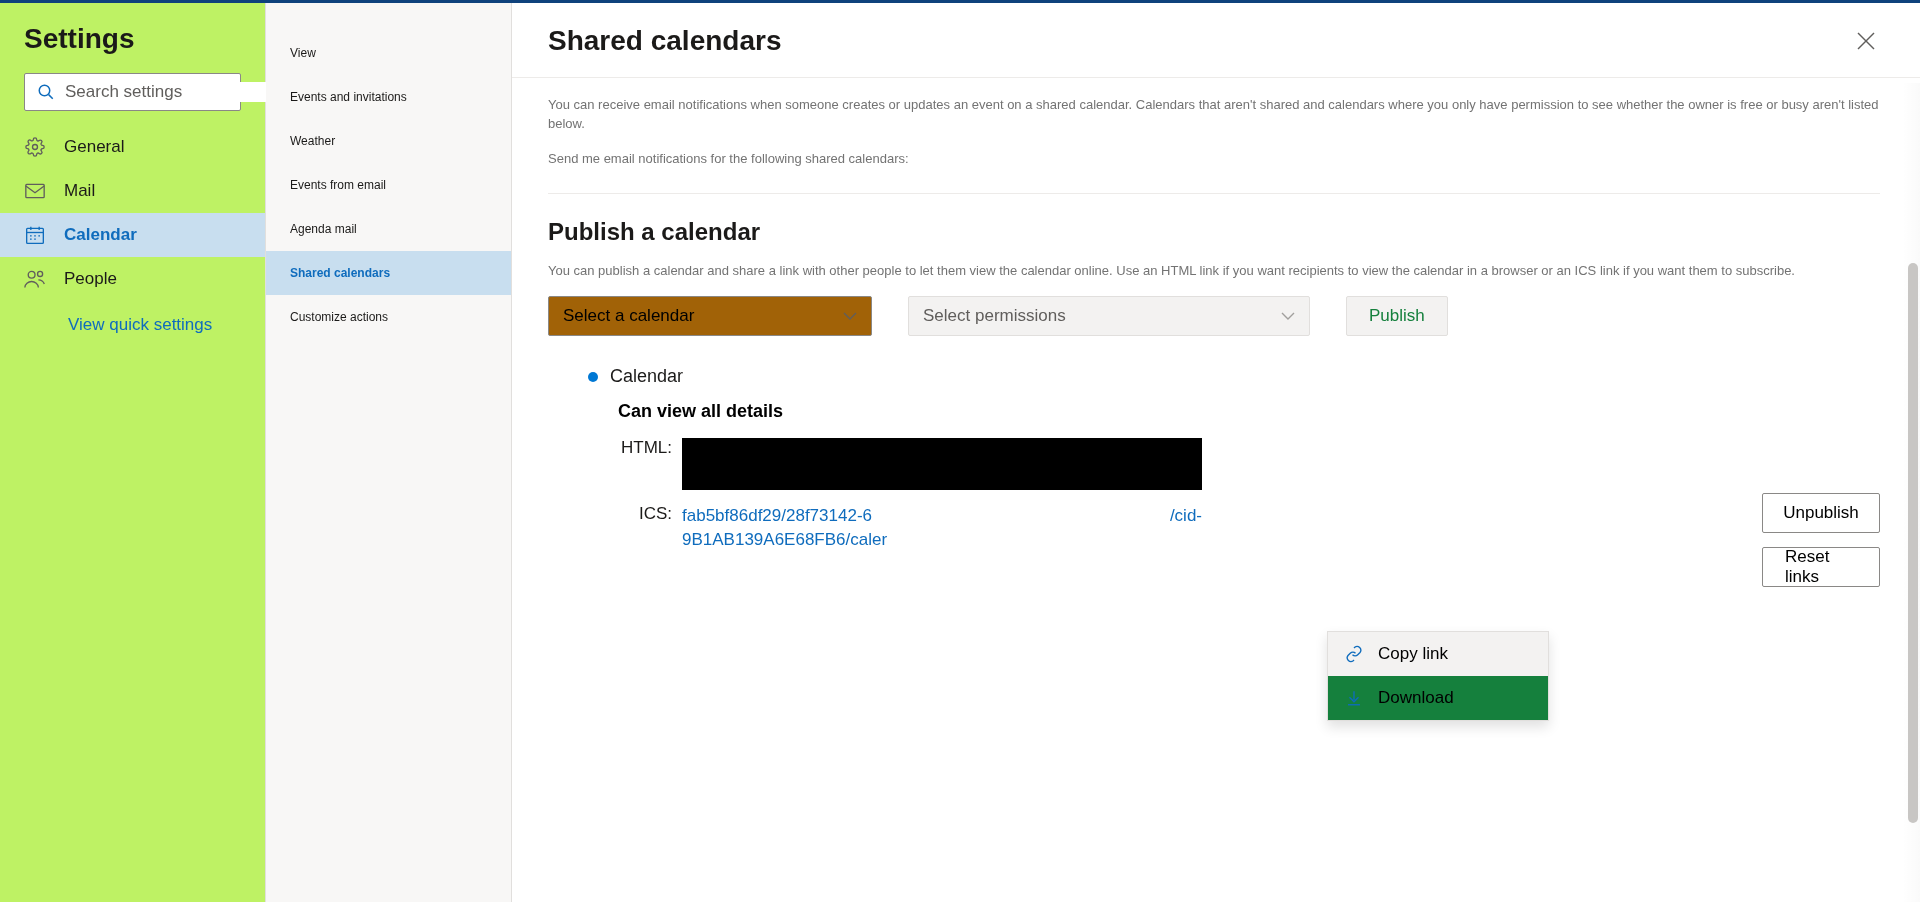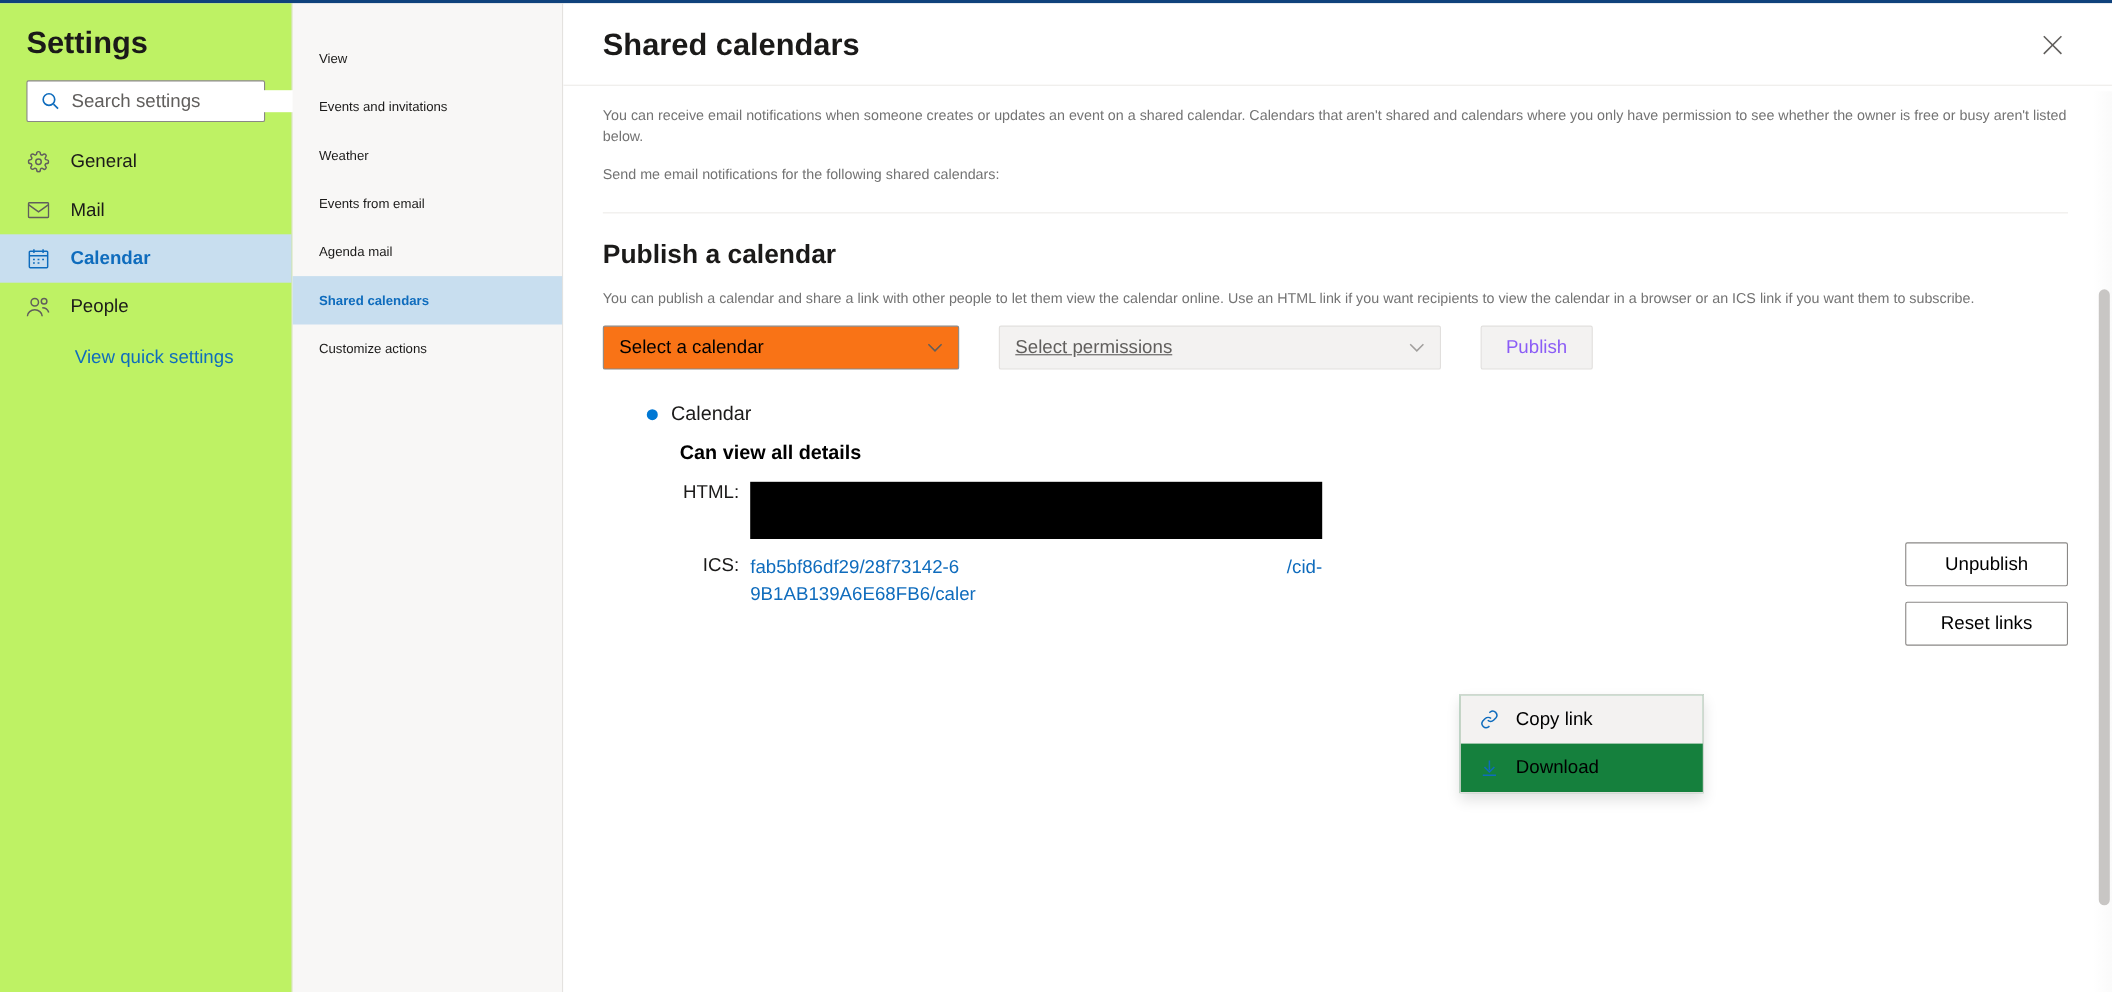--- a/index.html
+++ b/index.html
@@ -29,41 +29,41 @@
   .c3-header { display:flex; align-items:center; justify-content:space-between; padding:22px 40px 20px 36px; border-bottom:1px solid #edebe9; }
   .c3-title { font-size:28px; font-weight:700; color:#1b1a19; }
   .close-btn { width:28px; height:28px; display:flex; align-items:center; justify-content:center; cursor:pointer; color:#605e5c; }
 
   .c3-body { padding:18px 40px 40px 36px; overflow-y:auto; height:calc(100% - 80px); }
   .desc { font-size:13px; color:#737373; line-height:1.45; margin-bottom:16px; }
   .section-title { font-size:24px; font-weight:700; color:#1b1a19; margin:24px 0 16px; }
   .divider { height:1px; background:#edebe9; margin:24px 0; }
 
   .row-selects { display:flex; gap:36px; align-items:center; margin:14px 0 30px; }
-  .select { display:flex; align-items:center; justify-content:space-between; height:40px; padding:0 14px; font-size:17px; border:1px solid #8a8886; background:#f97316; cursor:pointer; border-radius:2px; }
+  .select { display:flex; align-items:center; justify-content:space-between; height:40px; padding:0 14px; font-size:17px; border:1px solid #8a8886; background:#a16207; cursor:pointer; border-radius:2px; }
   .select.disabled { background:#f3f2f1; border-color:#e1dfdd; color:#605e5c; cursor:default; }
   .sel-a { width:324px; }
-  .sel-b { width:402px;text-decoration:underline; }
+  .sel-b { width:402px; }
   .btn { height:40px; padding:0 22px; display:inline-flex; align-items:center; justify-content:center; font-size:17px; border:1px solid #8a8886; background:#fff; cursor:pointer; border-radius:2px; }
-  .btn.disabled { background:#f3f2f1; border-color:#e1dfdd; color:#8b5cf6; cursor:default; }
+  .btn.disabled { background:#f3f2f1; border-color:#e1dfdd; color:#15803d; cursor:default; }
 
   .cal-row { display:flex; align-items:center; gap:12px; padding-left:40px; margin-bottom:14px; }
   .dot { width:10px; height:10px; border-radius:50%; background:#0078d4; }
   .cal-name { font-size:18px; color:#1b1a19; }
 
   .detail-block { padding-left:70px; position:relative; }
   .perm-label { font-weight:700; font-size:18px; margin-bottom:16px; }
   .link-row { display:flex; align-items:flex-start; gap:10px; margin-bottom:14px; font-size:17px; }
   .link-lbl { width:54px; text-align:right; color:#1b1a19; }
   .redact { width:520px; height:52px; background:#000; }
   .ics-partial { color:#0f6cbd; font-size:17px; line-height:1.4; }
   .link-text { width:520px; word-break:break-all; }
 
   .right-btns { position:absolute; right:40px; top:490px; display:flex; flex-direction:column; gap:14px; }
-  .right-btns .btn { width:148px; }
+  .right-btns .btn { width:118px; }
 
   .context-menu { position:absolute; left:815px; top:628px; width:222px; background:#15803d; border:1px solid #e1dfdd; box-shadow:0 6px 12px rgba(0,0,0,0.12); }
   .cm-item { display:flex; align-items:center; gap:14px; height:44px; padding:0 16px; font-size:17px; cursor:pointer; }
   .cm-item.hover { background:#f3f2f1; }
   .cm-icon { width:20px; height:20px; display:flex; align-items:center; justify-content:center; color:#0f6cbd; }
 
   
   .scroll-edge { position:absolute; right:0; top:80px; bottom:0; width:18px; background:linear-gradient(to right, transparent, rgba(0,0,0,0.02)); }
   .scroll-thumb { position:absolute; right:2px; top:180px; width:10px; height:560px; background:#c8c6c4; border-radius:6px; }
 

